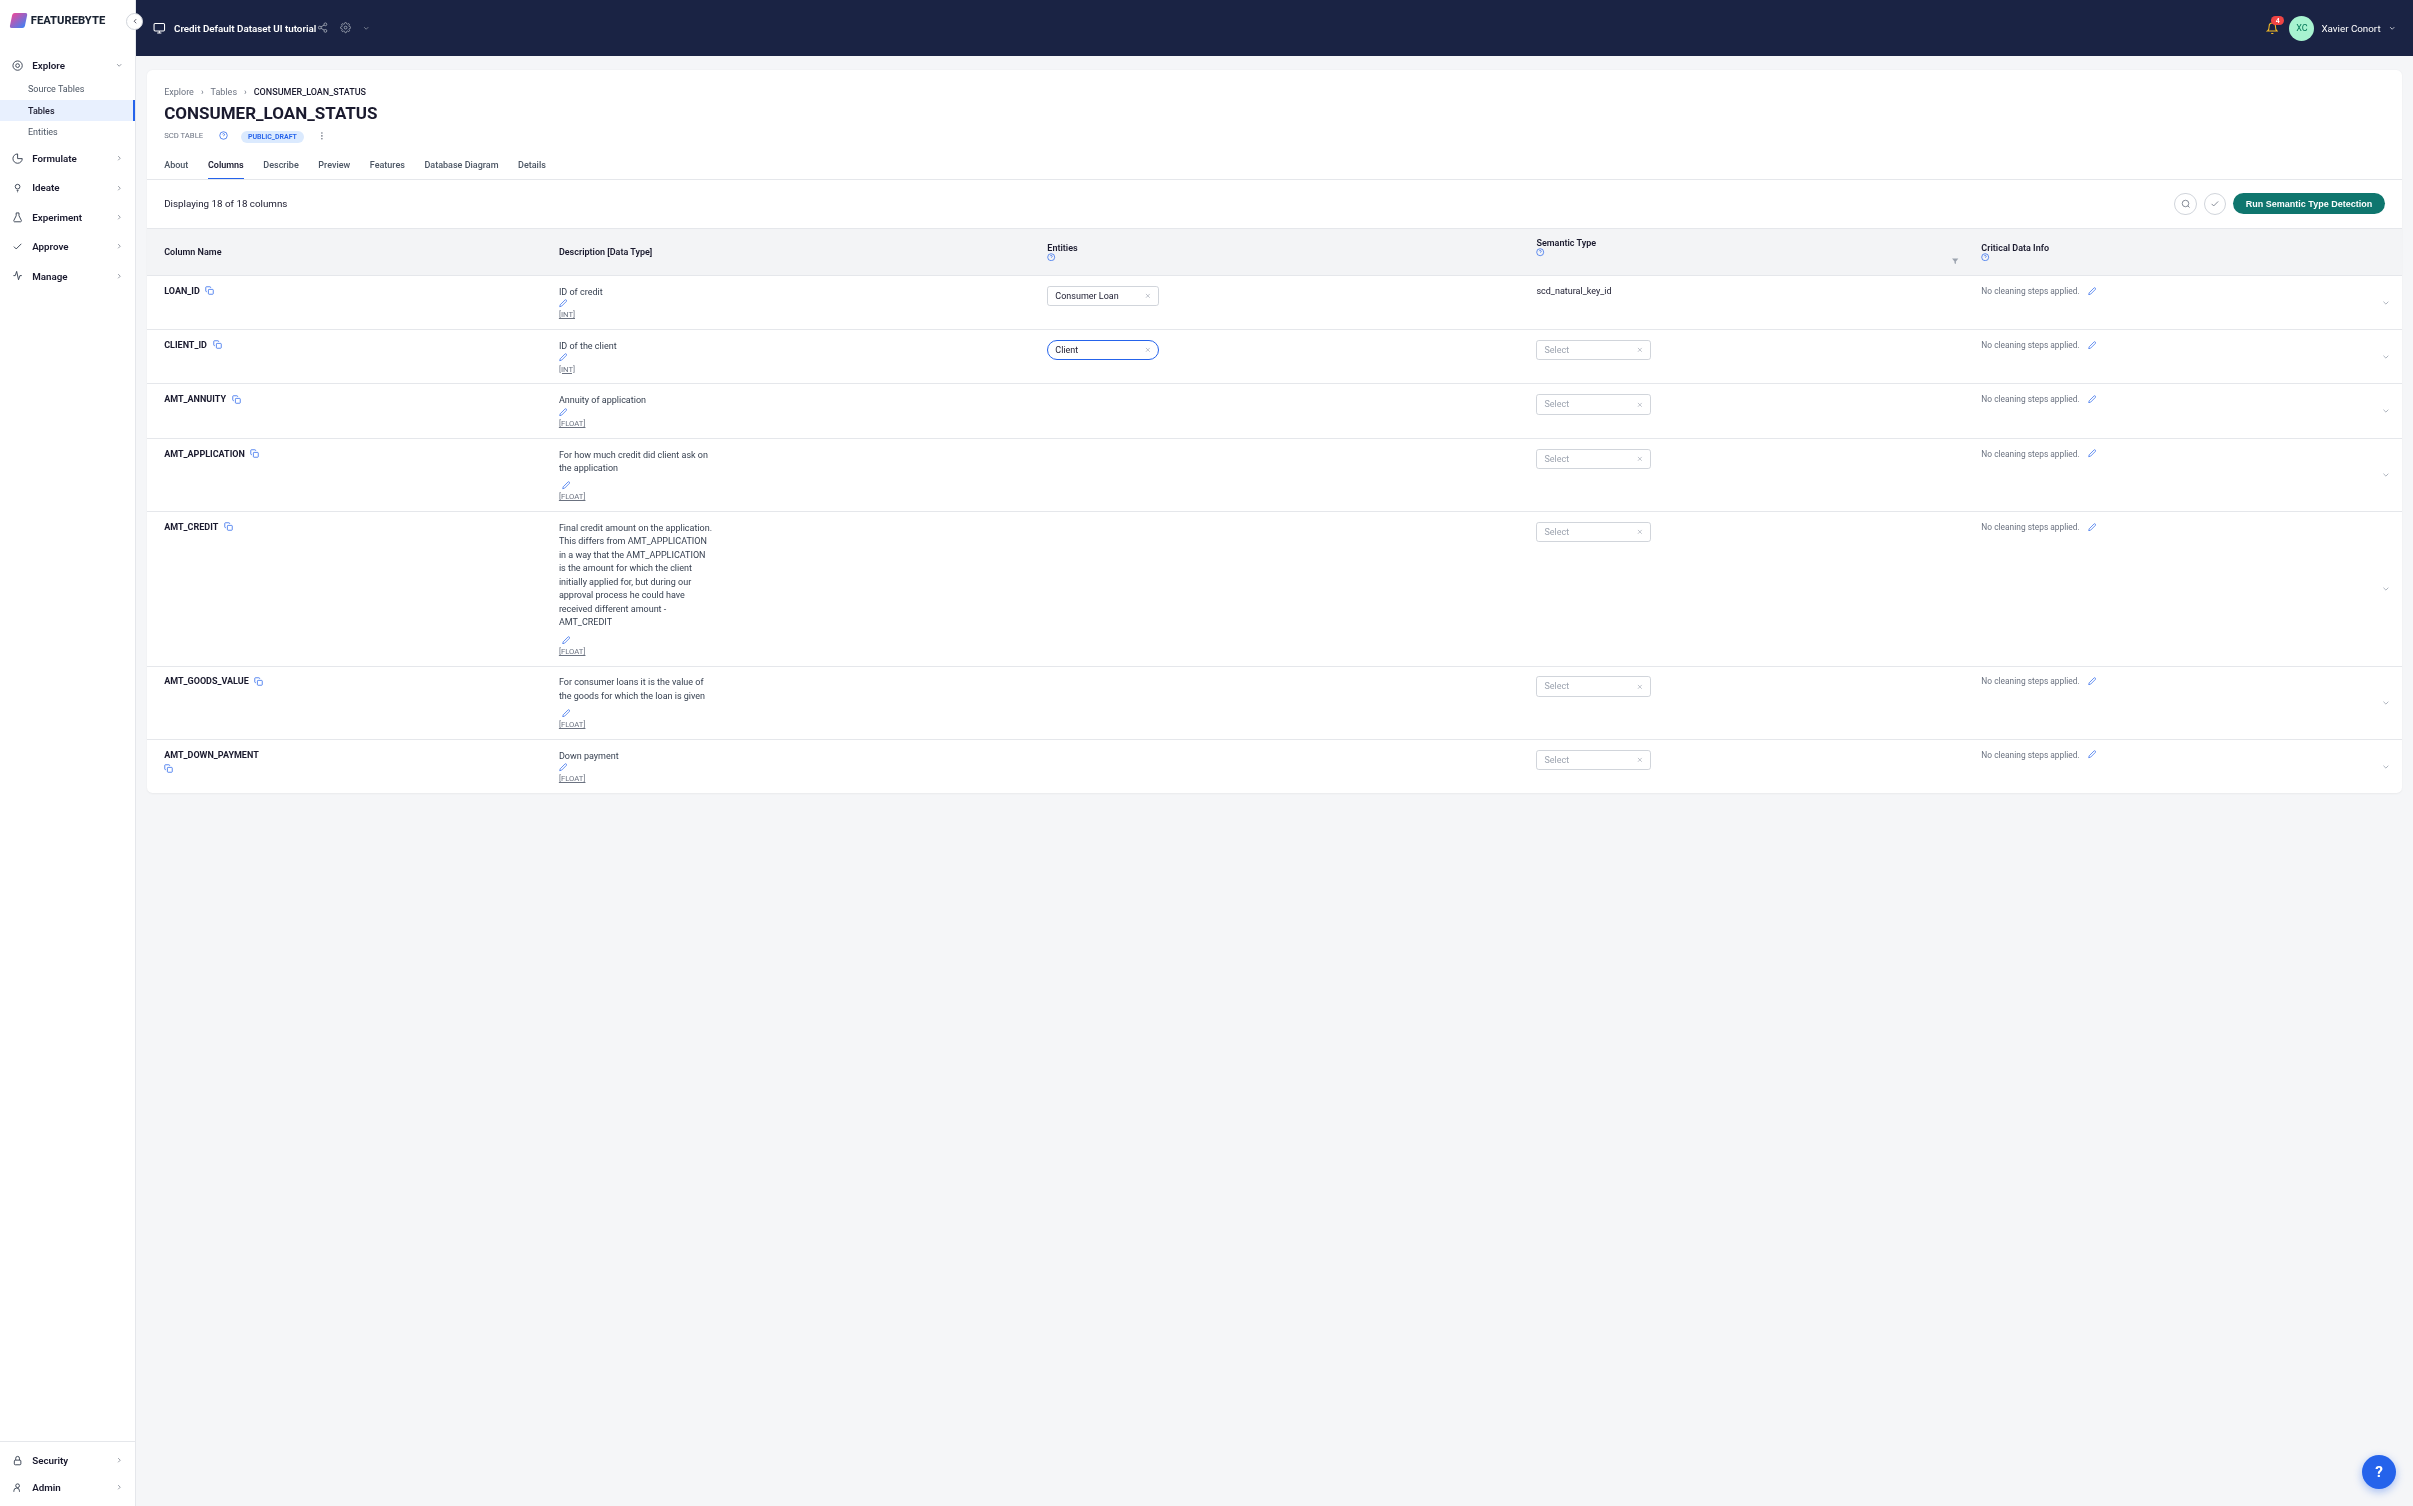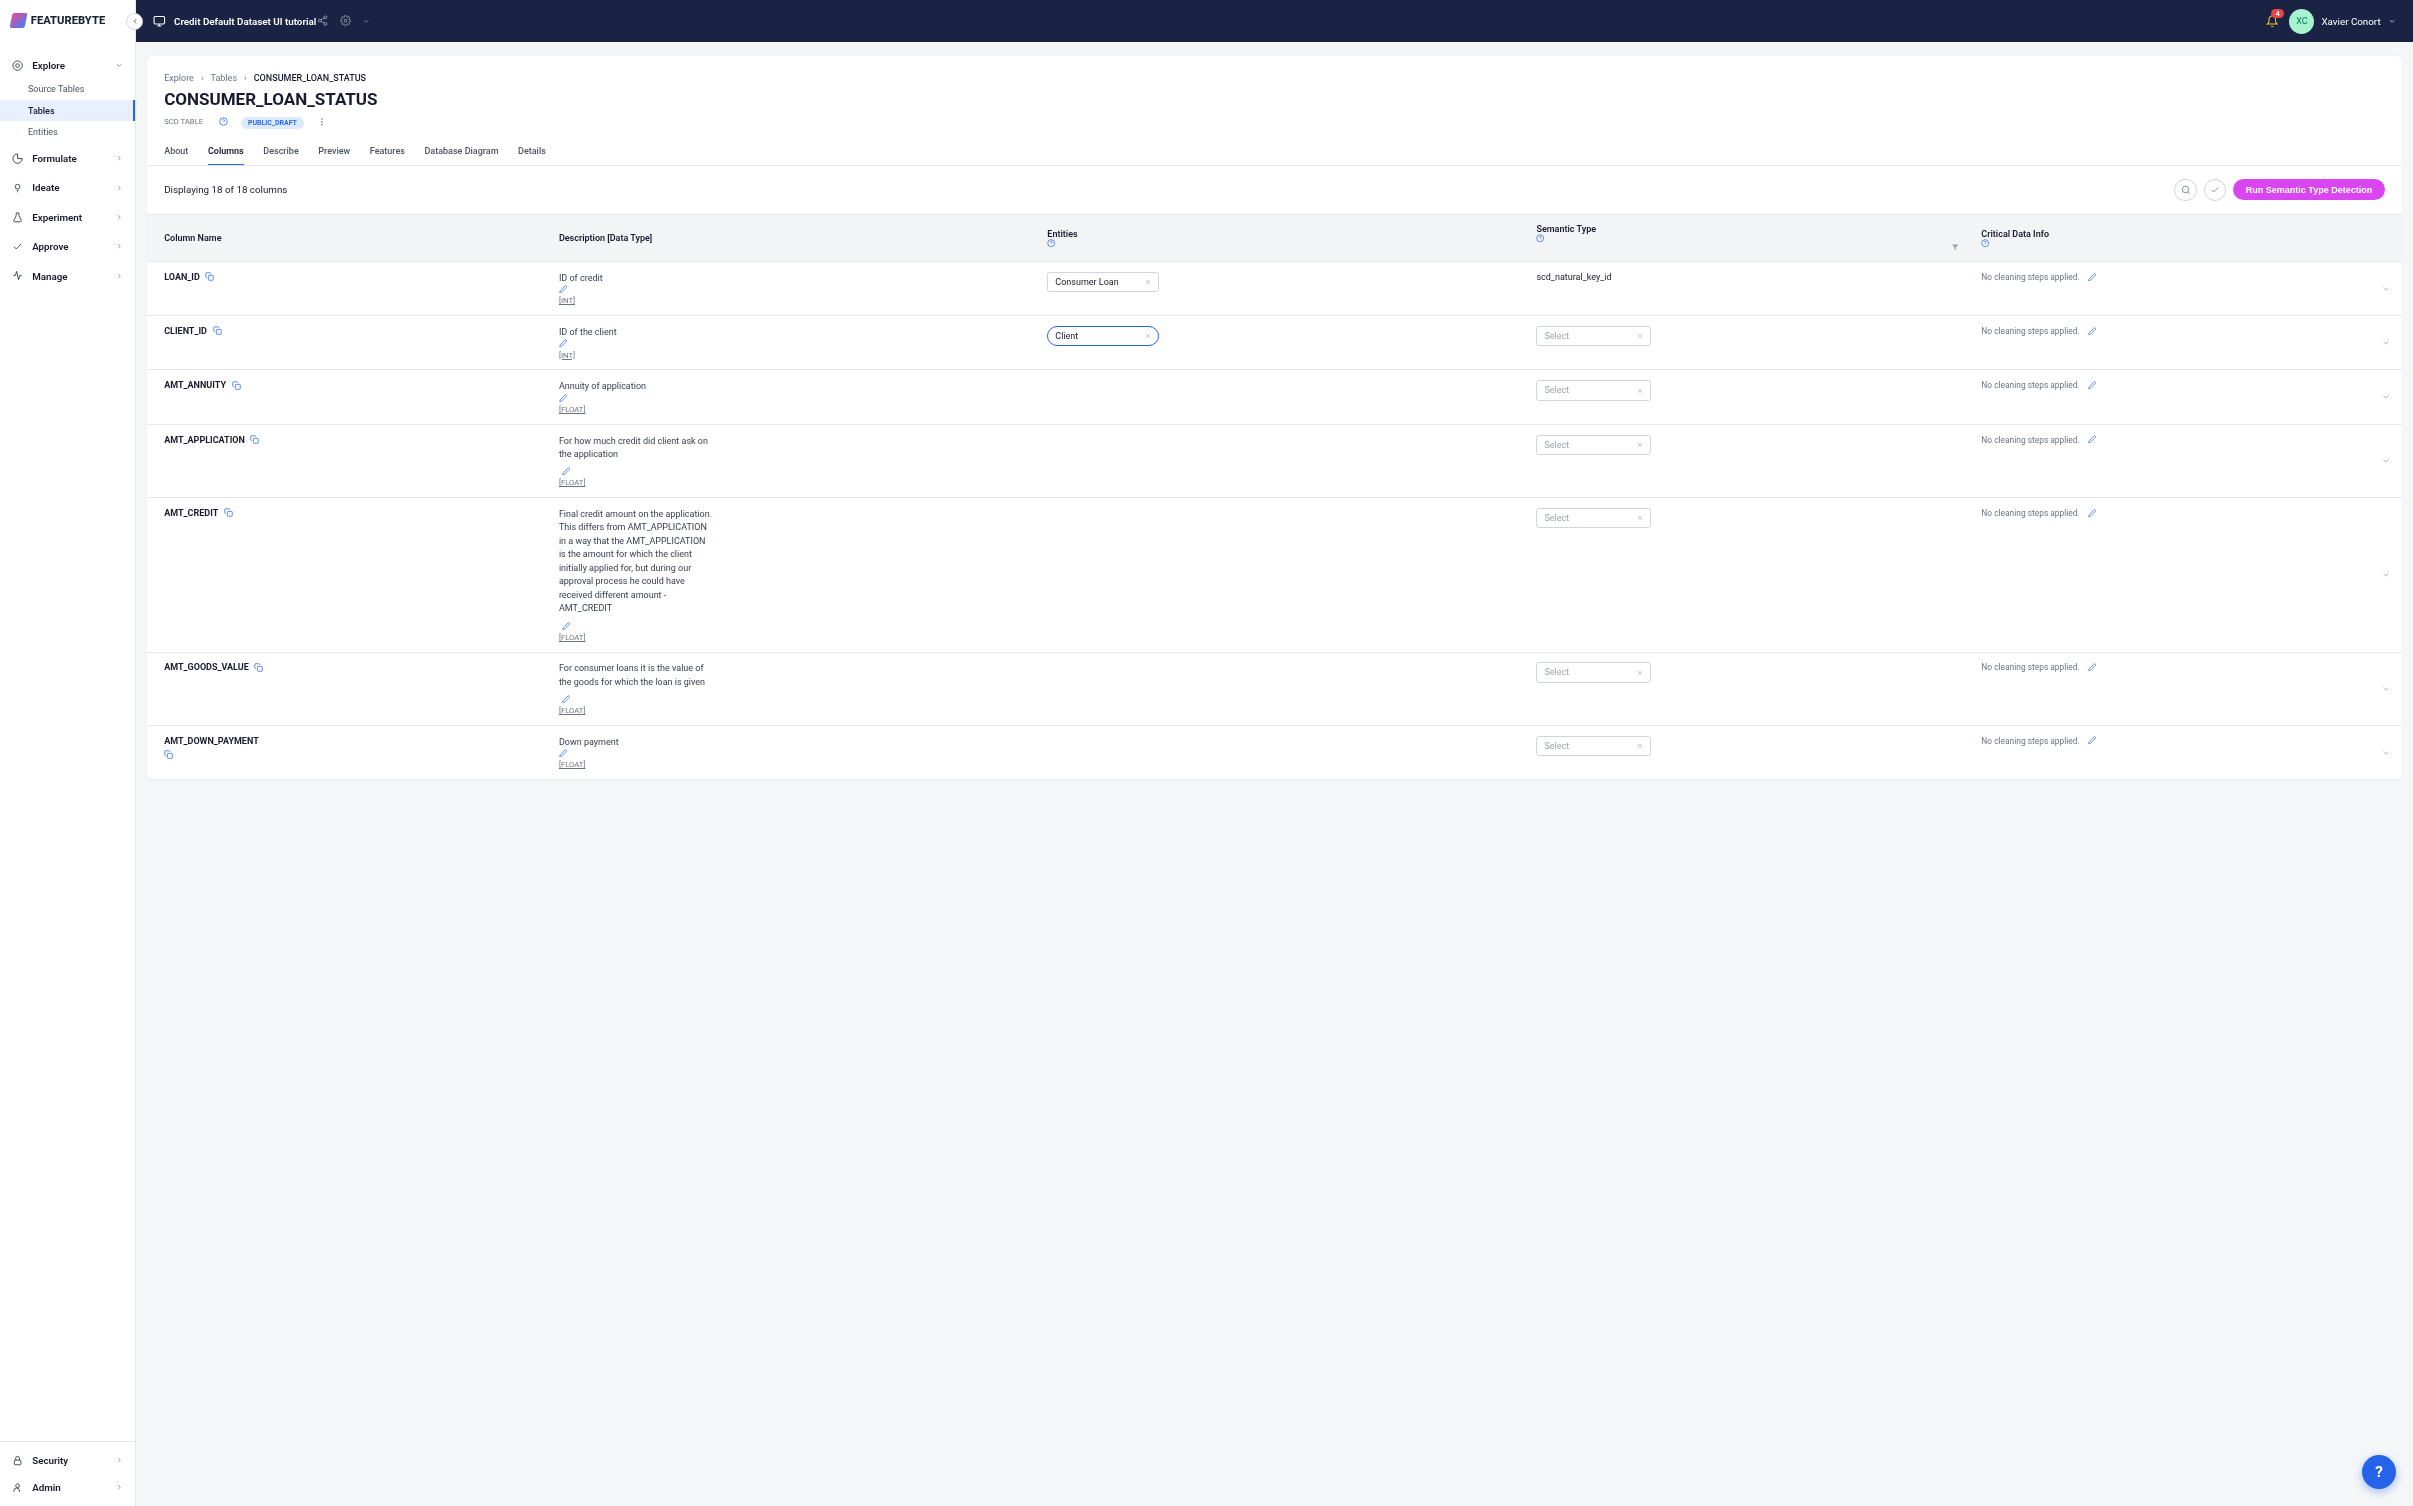--- a/index.html
+++ b/index.html
@@ -107,21 +107,21 @@
     }
     
     
     .main {
       flex: 1;
       display: flex;
       flex-direction: column;
       overflow: hidden;
     }
     .topbar {
-      height: 42px;
+      height: 56px;
       background: #1a2344;
       display: flex;
       align-items: center;
       padding: 0 17px;
       color: #fff;
       gap: 1px;
     }
     .topbar-project {
       display: flex;
       align-items: center;
@@ -254,21 +254,21 @@
       border-radius: 50%;
       border: 0.7px solid #d1d5db;
       background: #fff;
       display: flex;
       align-items: center;
       justify-content: center;
       cursor: pointer;
       color: #6b7280;
     }
     .primary-btn {
-      background: #d946ef;
+      background: #0f766e;
       color: #fff;
       border: none;
       border-radius: 14px;
       padding: 5.6px 12.6px;
       font-size: 9px;
       font-weight: 600;
       cursor: pointer;
     }
     
     

